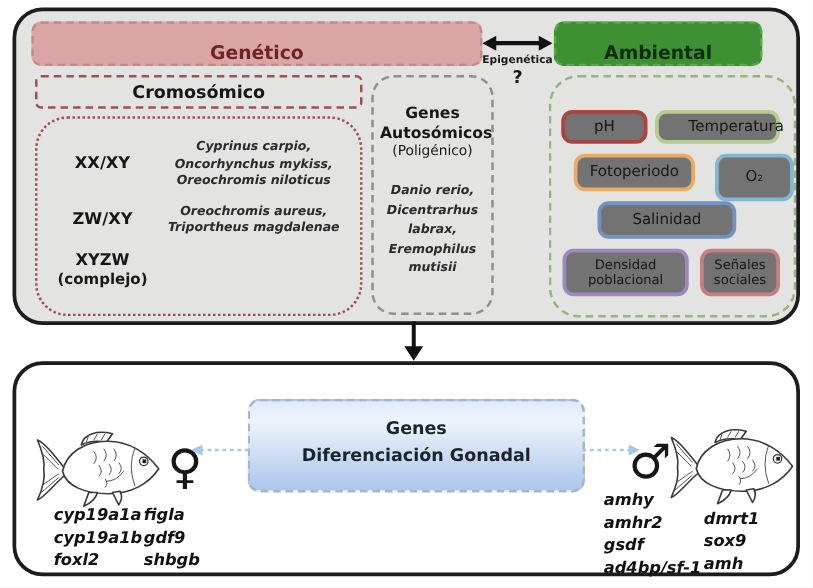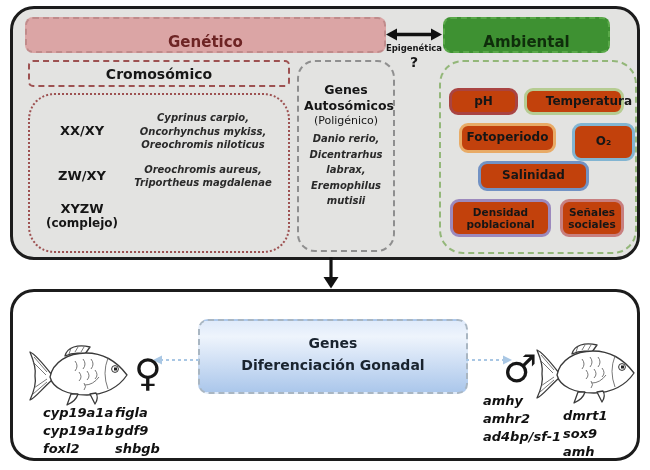--- a/index.html
+++ b/index.html
@@ -28,28 +28,28 @@
   .chrom-row { display:flex; align-items:center; margin-bottom:11px; }
   .chrom-sys { width:88px; text-align:center; font-size:13px; font-weight:bold; color:#161616; line-height:1.2; }
   .chrom-note { display:block; font-size:12px; }
   .chrom-sp { flex:1; text-align:center; font-size:10px; font-style:italic; font-weight:bold;
               color:#2a2a2a; line-height:1.35; padding:0 4px; }
 
   .auto-box { position:absolute; left:284px; top:51px; width:98px; height:192px;
               border:2px dashed #8f8f8f; border-radius:18px; padding:20px 5px 0 5px; text-align:center; }
   .auto-title { font-size:12.5px; font-weight:bold; color:#161616; line-height:1.25; }
   .auto-sub { font-size:11px; color:#161616; margin-top:1px; }
-  .auto-sp { margin-top:4px; font-size:10px; font-style:italic; font-weight:bold;
+  .auto-sp { margin-top:18px; font-size:10px; font-style:italic; font-weight:bold;
              color:#2a2a2a; line-height:1.55; padding:0 4px; }
 
   .env-box { position:absolute; left:426px; top:51px; width:198px; height:194px;
              border:2px dashed #93b779; border-radius:24px; }
-  .chip { position:absolute; background:#c2410c; border:3px solid #999; border-radius:9px;
+  .chip { position:absolute; background:#737373; border:3px solid #999; border-radius:9px;
           display:flex; align-items:center; justify-content:center; text-align:center;
-          font-weight:bold; color:#161616; font-size:12px; line-height:1.15; }
+          font-weight:normal; color:#161616; font-size:12px; line-height:1.15; }
   .chip-ph          { left:8px;   top:26px;  width:69px;  height:27px; }
   .chip-temp        { left:83px;  top:26px;  width:100px; height:27px; }
   .chip-foto        { left:18px;  top:61px;  width:97px;  height:30px; }
   .chip-o2          { left:131px; top:61px;  width:63px;  height:38px; }
   .chip-sal         { left:37px;  top:99px;  width:111px; height:30px; }
   .chip-dens        { left:9px;   top:137px; width:101px; height:38px; font-size:10.5px; }
   .chip-sen         { left:119px; top:137px; width:64px;  height:38px; font-size:10.5px; }
 
   .down-arrow { position:absolute; left:321px; top:257px; }
 
@@ -222,20 +222,21 @@
     </div>
     <div class="gene-col" style="left:102px; top:112px;">
       <div>figla</div>
       <div>gdf9</div>
       <div>shbgb</div>
     </div>
 
     <div class="gene-col" style="left:470px; top:100px;">
       <div>amhy</div>
       <div>amhr2</div>
+      <div>gsdf</div>
       <div>ad4bp/sf-1</div>
     </div>
     <div class="gene-col" style="left:550px; top:115px;">
       <div>dmrt1</div>
       <div>sox9</div>
       <div>amh</div>
     </div>
   </div>
 </div>
 

